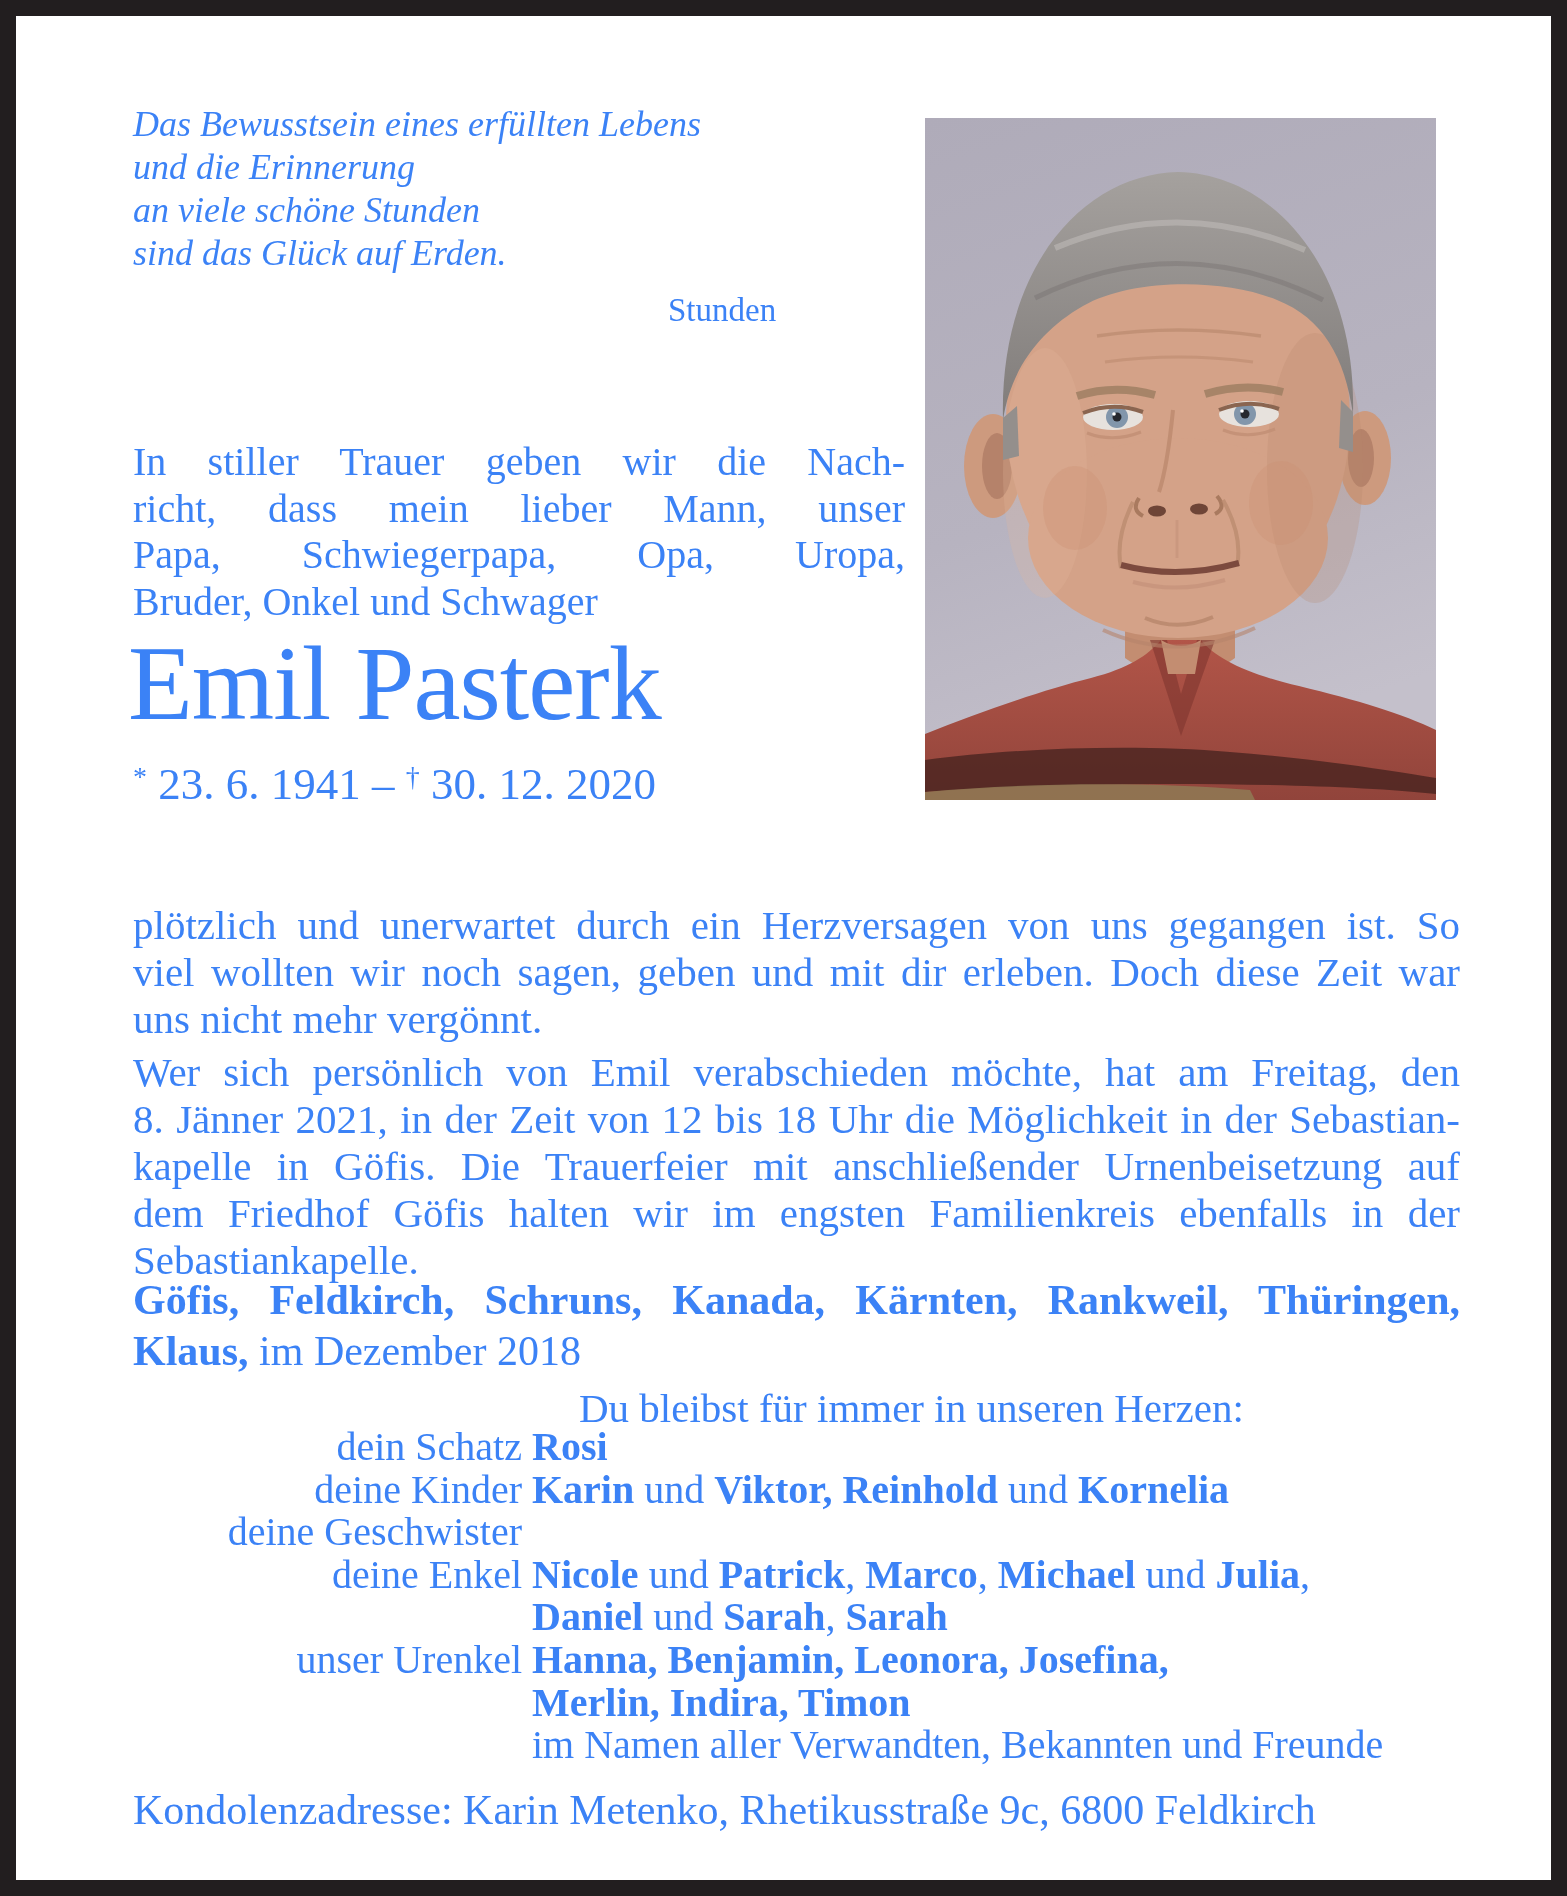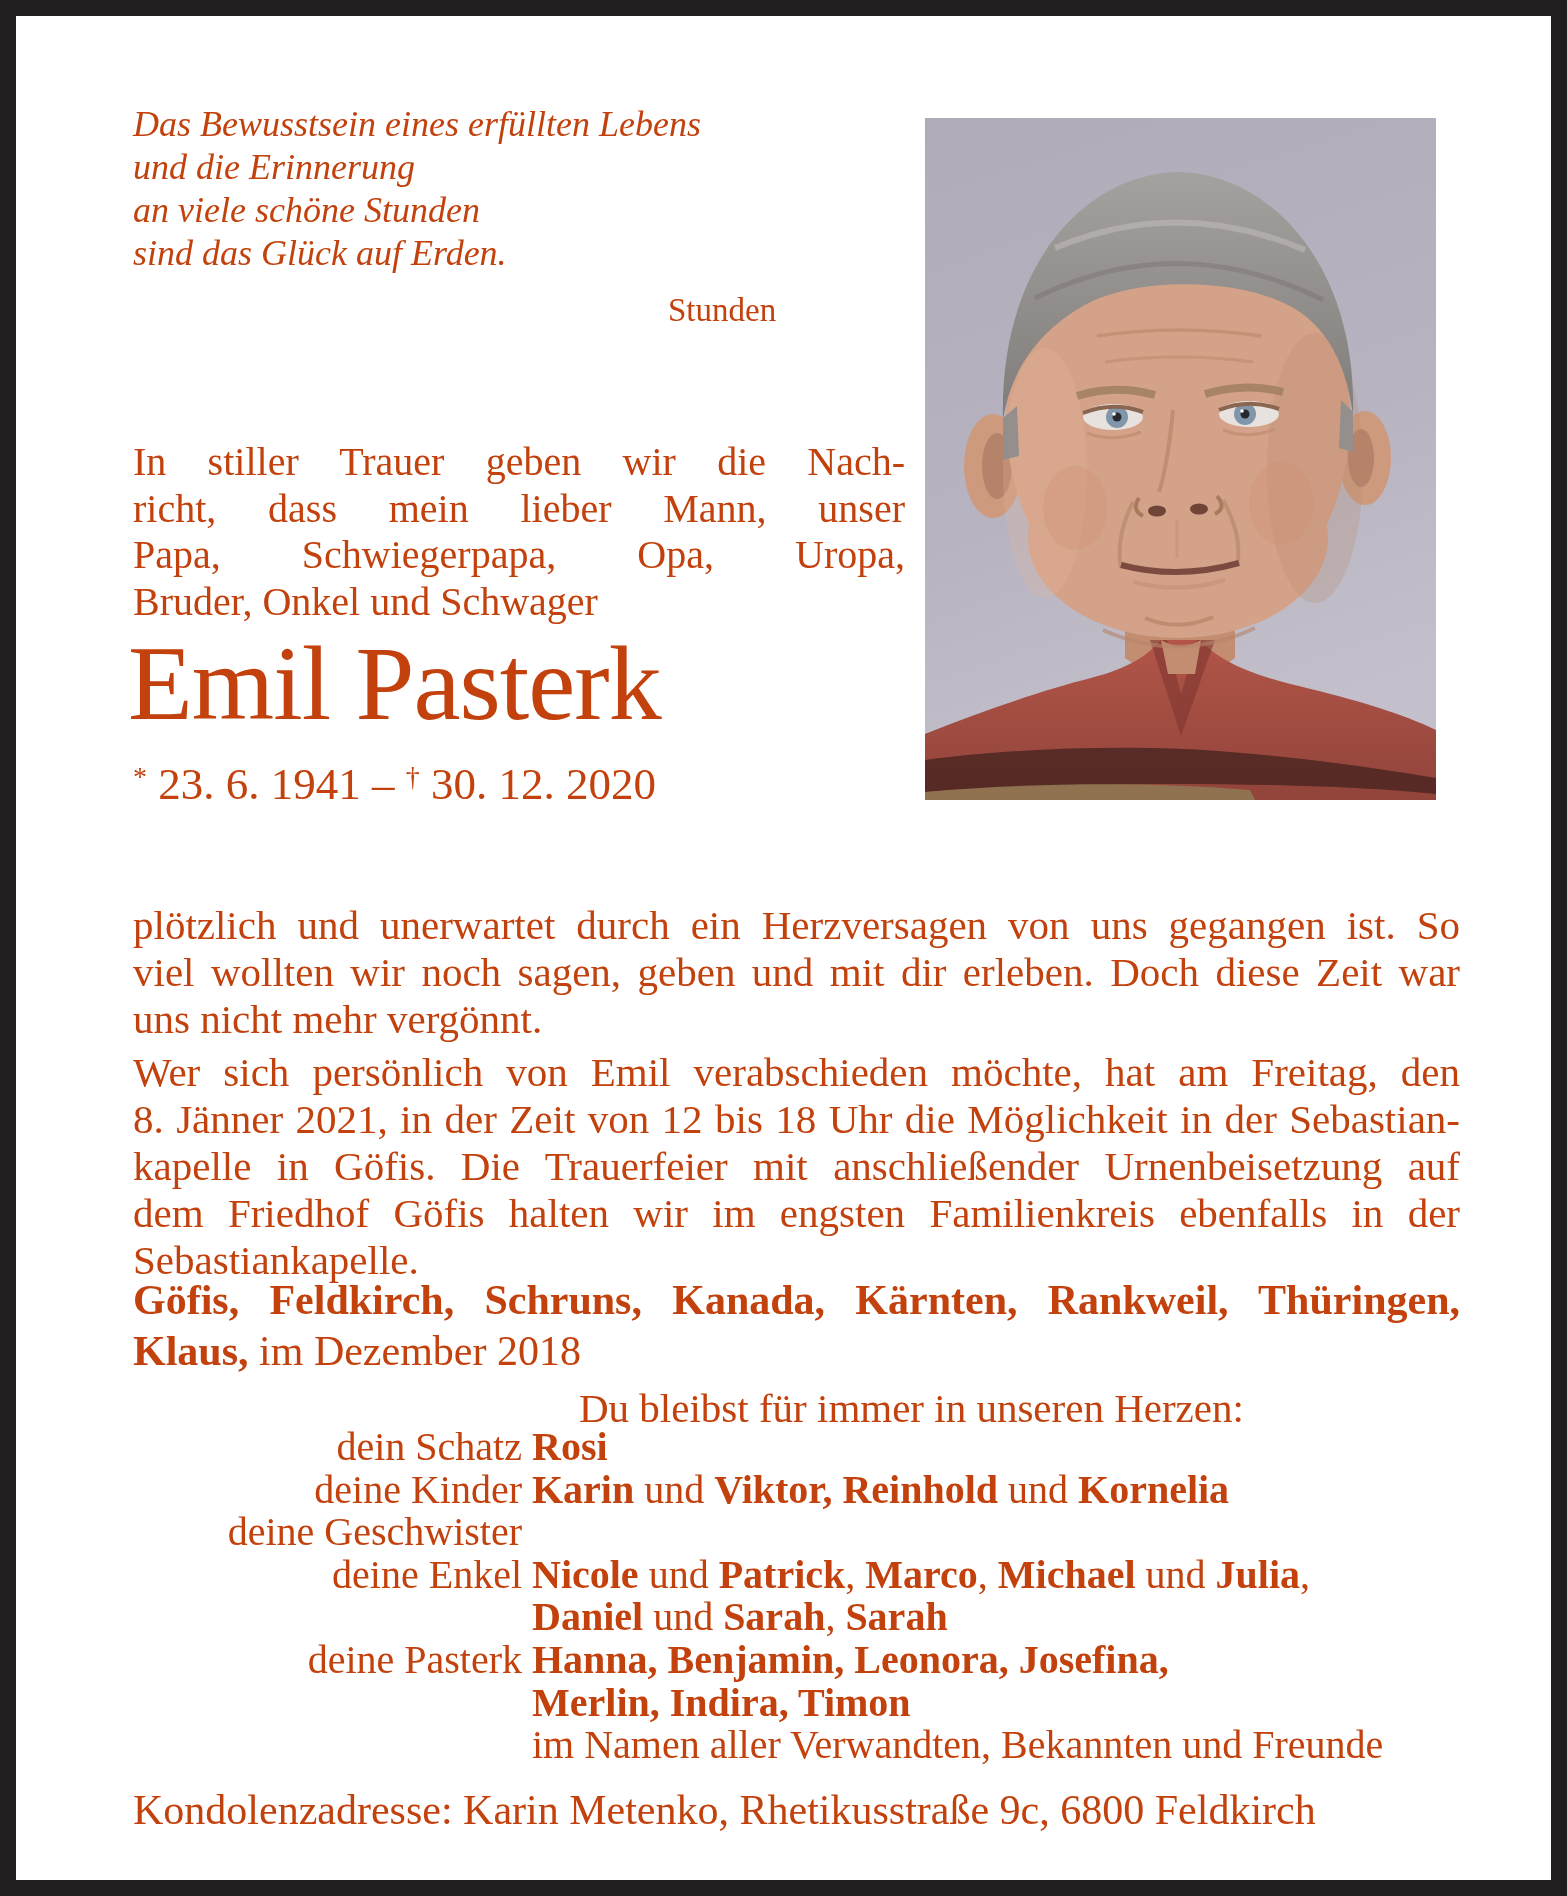--- a/index.html
+++ b/index.html
@@ -1,20 +1,20 @@
 <!DOCTYPE html>
 <html><head>
 <meta charset="utf-8">
 <title>Todesanzeige</title>
 <style>
   html,body{margin:0;padding:0;background:#e8e8e8;}
   .page{
     position:relative; width:1567px; height:1896px; background:#ffffff;
     font-family:"Liberation Serif","DejaVu Serif",serif;
-    color:#c2410c; overflow:hidden; margin:0 auto;
+    color:#3b82f6; overflow:hidden; margin:0 auto;
   }
   .frame{
     position:absolute; inset:0; border:16px solid #221e1f; box-sizing:border-box;
     pointer-events:none;
   }
   .abs{position:absolute;}
   
   .quote{left:133px; top:103px; width:740px; font-style:italic; font-size:36px; line-height:43px;}
   .cicero{left:668px; top:292px; font-size:33px;}
   
@@ -193,21 +193,21 @@
     <div class="fam-label">deine Enkel</div>
     <div class="fam-content seg"><span class="b">Nicole</span><span> und </span><span class="b">Patrick</span><span>, </span><span class="b">Marco</span><span>, </span><span class="b">Michael</span><span> und </span><span class="b">Julia</span><span>,</span></div>
   </div>
 
   <div class="fam-row">
     <div class="fam-label"></div>
     <div class="fam-content seg"><span class="b">Daniel</span><span> und </span><span class="b">Sarah</span><span>, </span><span class="b">Sarah</span></div>
   </div>
 
   <div class="fam-row">
-    <div class="fam-label">deine Pasterk</div>
+    <div class="fam-label">unser Urenkel</div>
     <div class="fam-content seg"><span class="b">Hanna, Benjamin, Leonora, Josefina,</span></div>
   </div>
 
   <div class="fam-row">
     <div class="fam-label"></div>
     <div class="fam-content seg"><span class="b">Merlin, Indira, Timon</span></div>
   </div>
 
   <div class="fam-row">
     <div class="fam-label"></div>

